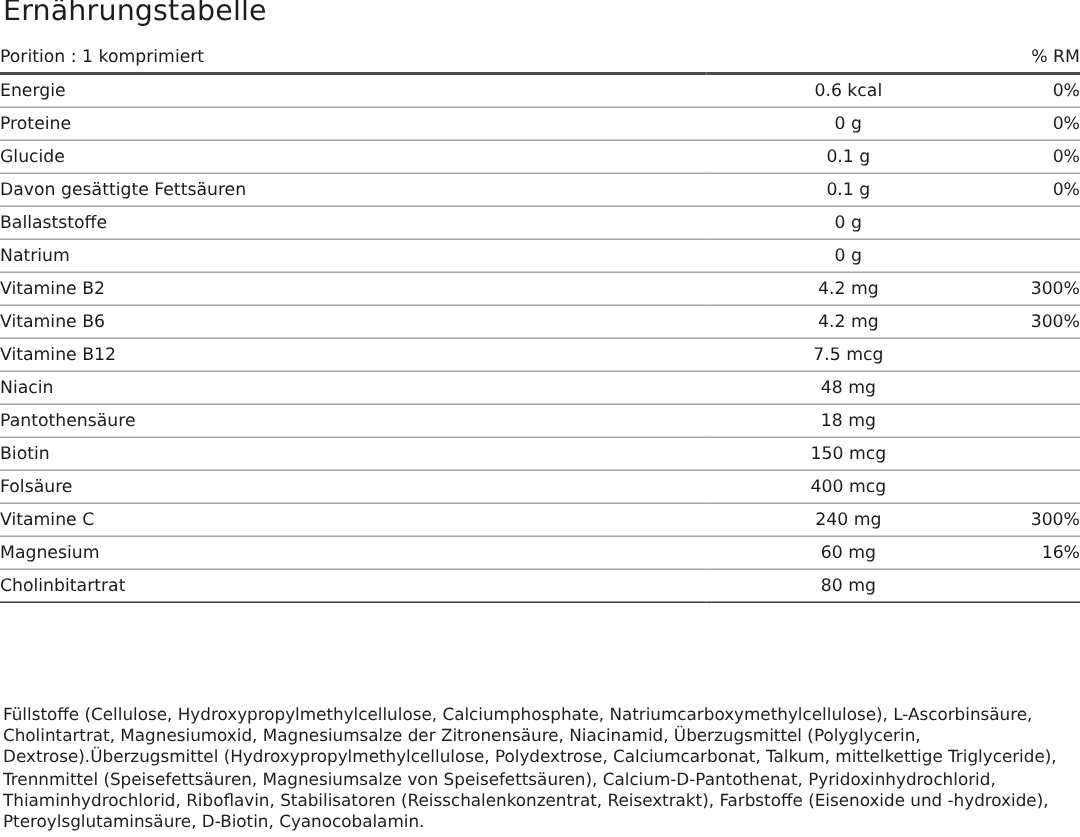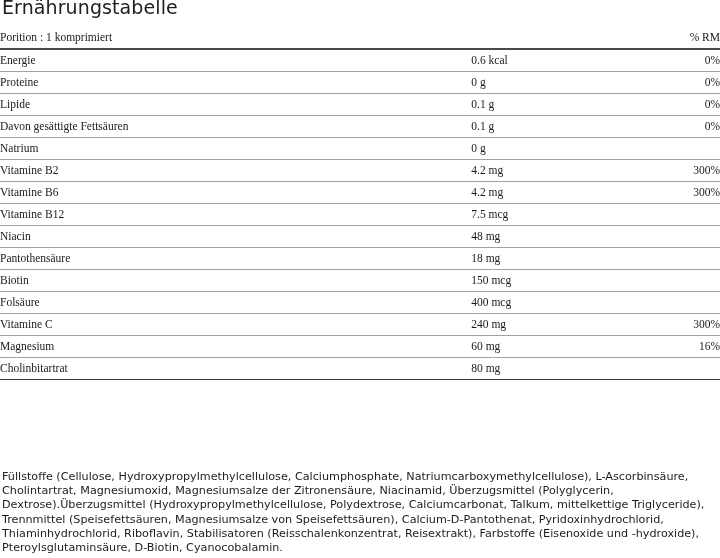--- a/index.html
+++ b/index.html
@@ -33,21 +33,20 @@
     white-space: nowrap;
   }
   table.nutrition {
     position: absolute;
     left: 0px;
     top: 27px;
     width: 720px;
     border-collapse: collapse;
     table-layout: fixed;
     font-size: 11.5px;
-    font-family: Liberation Serif, serif;
   }
   table.nutrition tr {
     height: 22px;
   }
   table.nutrition td {
     border-bottom: 1px solid #a3a3a3;
     padding: 0px 0px 1px 0px;
     vertical-align: middle;
     line-height: 14px;
     white-space: nowrap;
@@ -60,21 +59,21 @@
   tr.last-row td {
     border-bottom: 1px solid #3a3a3a;
   }
   td.c-label {
     width: 470px;
     text-align: left;
     padding-left: 2px;
   }
   td.c-value {
     width: 188px;
-    text-align: left;
+    text-align: center;
     padding-right: 2px;
   }
   td.c-pct {
     width: 60px;
     text-align: right;
     padding-right: 3px;
   }
   .footnote {
     position: absolute;
     left: 2px;
@@ -105,28 +104,33 @@
           <td class="c-label">Energie</td>
           <td class="c-value">0.6 kcal</td>
           <td class="c-pct">0%</td>
         </tr>
         <tr>
           <td class="c-label">Proteine</td>
           <td class="c-value">0 g</td>
           <td class="c-pct">0%</td>
         </tr>
         <tr>
-          <td class="c-label">Lipide</td>
+          <td class="c-label">Glucide</td>
           <td class="c-value">0.1 g</td>
           <td class="c-pct">0%</td>
         </tr>
         <tr>
           <td class="c-label">Davon gesättigte Fettsäuren</td>
           <td class="c-value">0.1 g</td>
           <td class="c-pct">0%</td>
+        </tr>
+        <tr>
+          <td class="c-label">Ballaststoffe</td>
+          <td class="c-value">0 g</td>
+          <td class="c-pct"></td>
         </tr>
         <tr>
           <td class="c-label">Natrium</td>
           <td class="c-value">0 g</td>
           <td class="c-pct"></td>
         </tr>
         <tr>
           <td class="c-label">Vitamine B2</td>
           <td class="c-value">4.2 mg</td>
           <td class="c-pct">300%</td>

